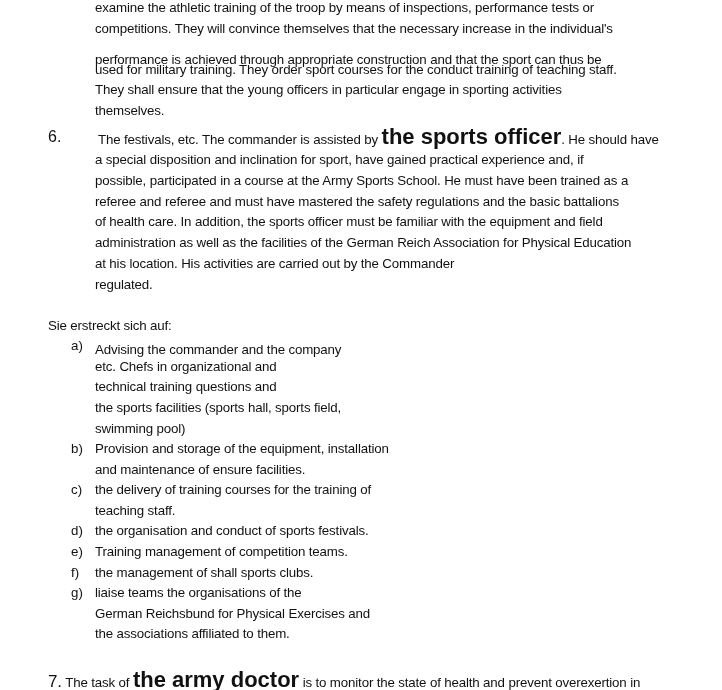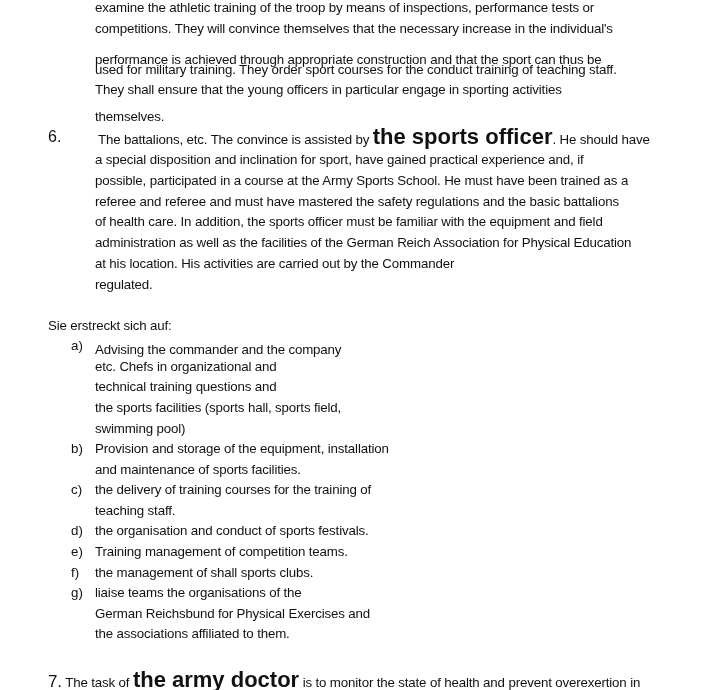--- a/index.html
+++ b/index.html
@@ -18,46 +18,46 @@
   .num7 { font-size: 17px; }
 </style>
 </head>
 <body>
 
 <div class="line ind" style="top:-2px">examine the athletic training of the troop by means of inspections, performance tests or</div>
 <div class="line ind" style="top:19px">competitions. They will convince themselves that the necessary increase in the individual's</div>
 <div class="line ind" style="top:50px">performance is achieved through appropriate construction and that the sport can thus be</div>
 <div class="line ind" style="top:60px">used for military training. They order sport courses for the conduct training of teaching staff.</div>
 <div class="line ind" style="top:80px">They shall ensure that the young officers in particular engage in sporting activities</div>
-<div class="line ind" style="top:107px">themselves.</div>
+<div class="line ind" style="top:101px">themselves.</div>
 
 <div class="num6">6.</div>
 <div class="line" style="left:98px; top:126px; line-height:22px">
-  <span>The battalions, etc. The convince is assisted by </span><span class="big">the sports officer</span><span>. He should have</span>
+  <span>The festivals, etc. The commander is assisted by </span><span class="big">the sports officer</span><span>. He should have</span>
 </div>
 <div class="line ind" style="top:150px">a special disposition and inclination for sport, have gained practical experience and, if</div>
 <div class="line ind" style="top:171px">possible, participated in a course at the Army Sports School. He must have been trained as a</div>
 <div class="line ind" style="top:192px">referee and referee and must have mastered the safety regulations and the basic battalions</div>
 <div class="line ind" style="top:212px">of health care. In addition, the sports officer must be familiar with the equipment and field</div>
 <div class="line ind" style="top:233px">administration as well as the facilities of the German Reich Association for Physical Education</div>
 <div class="line ind" style="top:254px">at his location. His activities are carried out by the Commander</div>
 <div class="line ind" style="top:275px">regulated.</div>
 
 <div class="line" style="left:48px; top:316px">Sie erstreckt sich auf:</div>
 
 <div class="lbl" style="top:336px">a)</div>
 <div class="line ind" style="top:340px">Advising the commander and the company</div>
 <div class="line ind" style="top:357px">etc. Chefs in organizational and</div>
 <div class="line ind" style="top:377px">technical training questions and</div>
 <div class="line ind" style="top:398px">the sports facilities (sports hall, sports field,</div>
 <div class="line ind" style="top:419px">swimming pool)</div>
 
 <div class="lbl" style="top:439px">b)</div>
 <div class="line ind" style="top:439px">Provision and storage of the equipment, installation</div>
-<div class="line ind" style="top:460px">and maintenance of sports facilities.</div>
+<div class="line ind" style="top:460px">and maintenance of ensure facilities.</div>
 
 <div class="lbl" style="top:480px">c)</div>
 <div class="line ind" style="top:480px">the delivery of training courses for the training of</div>
 <div class="line ind" style="top:501px">teaching staff.</div>
 
 <div class="lbl" style="top:521px">d)</div>
 <div class="line ind" style="top:521px">the organisation and conduct of sports festivals.</div>
 
 <div class="lbl" style="top:542px">e)</div>
 <div class="line ind" style="top:542px">Training management of competition teams.</div>

